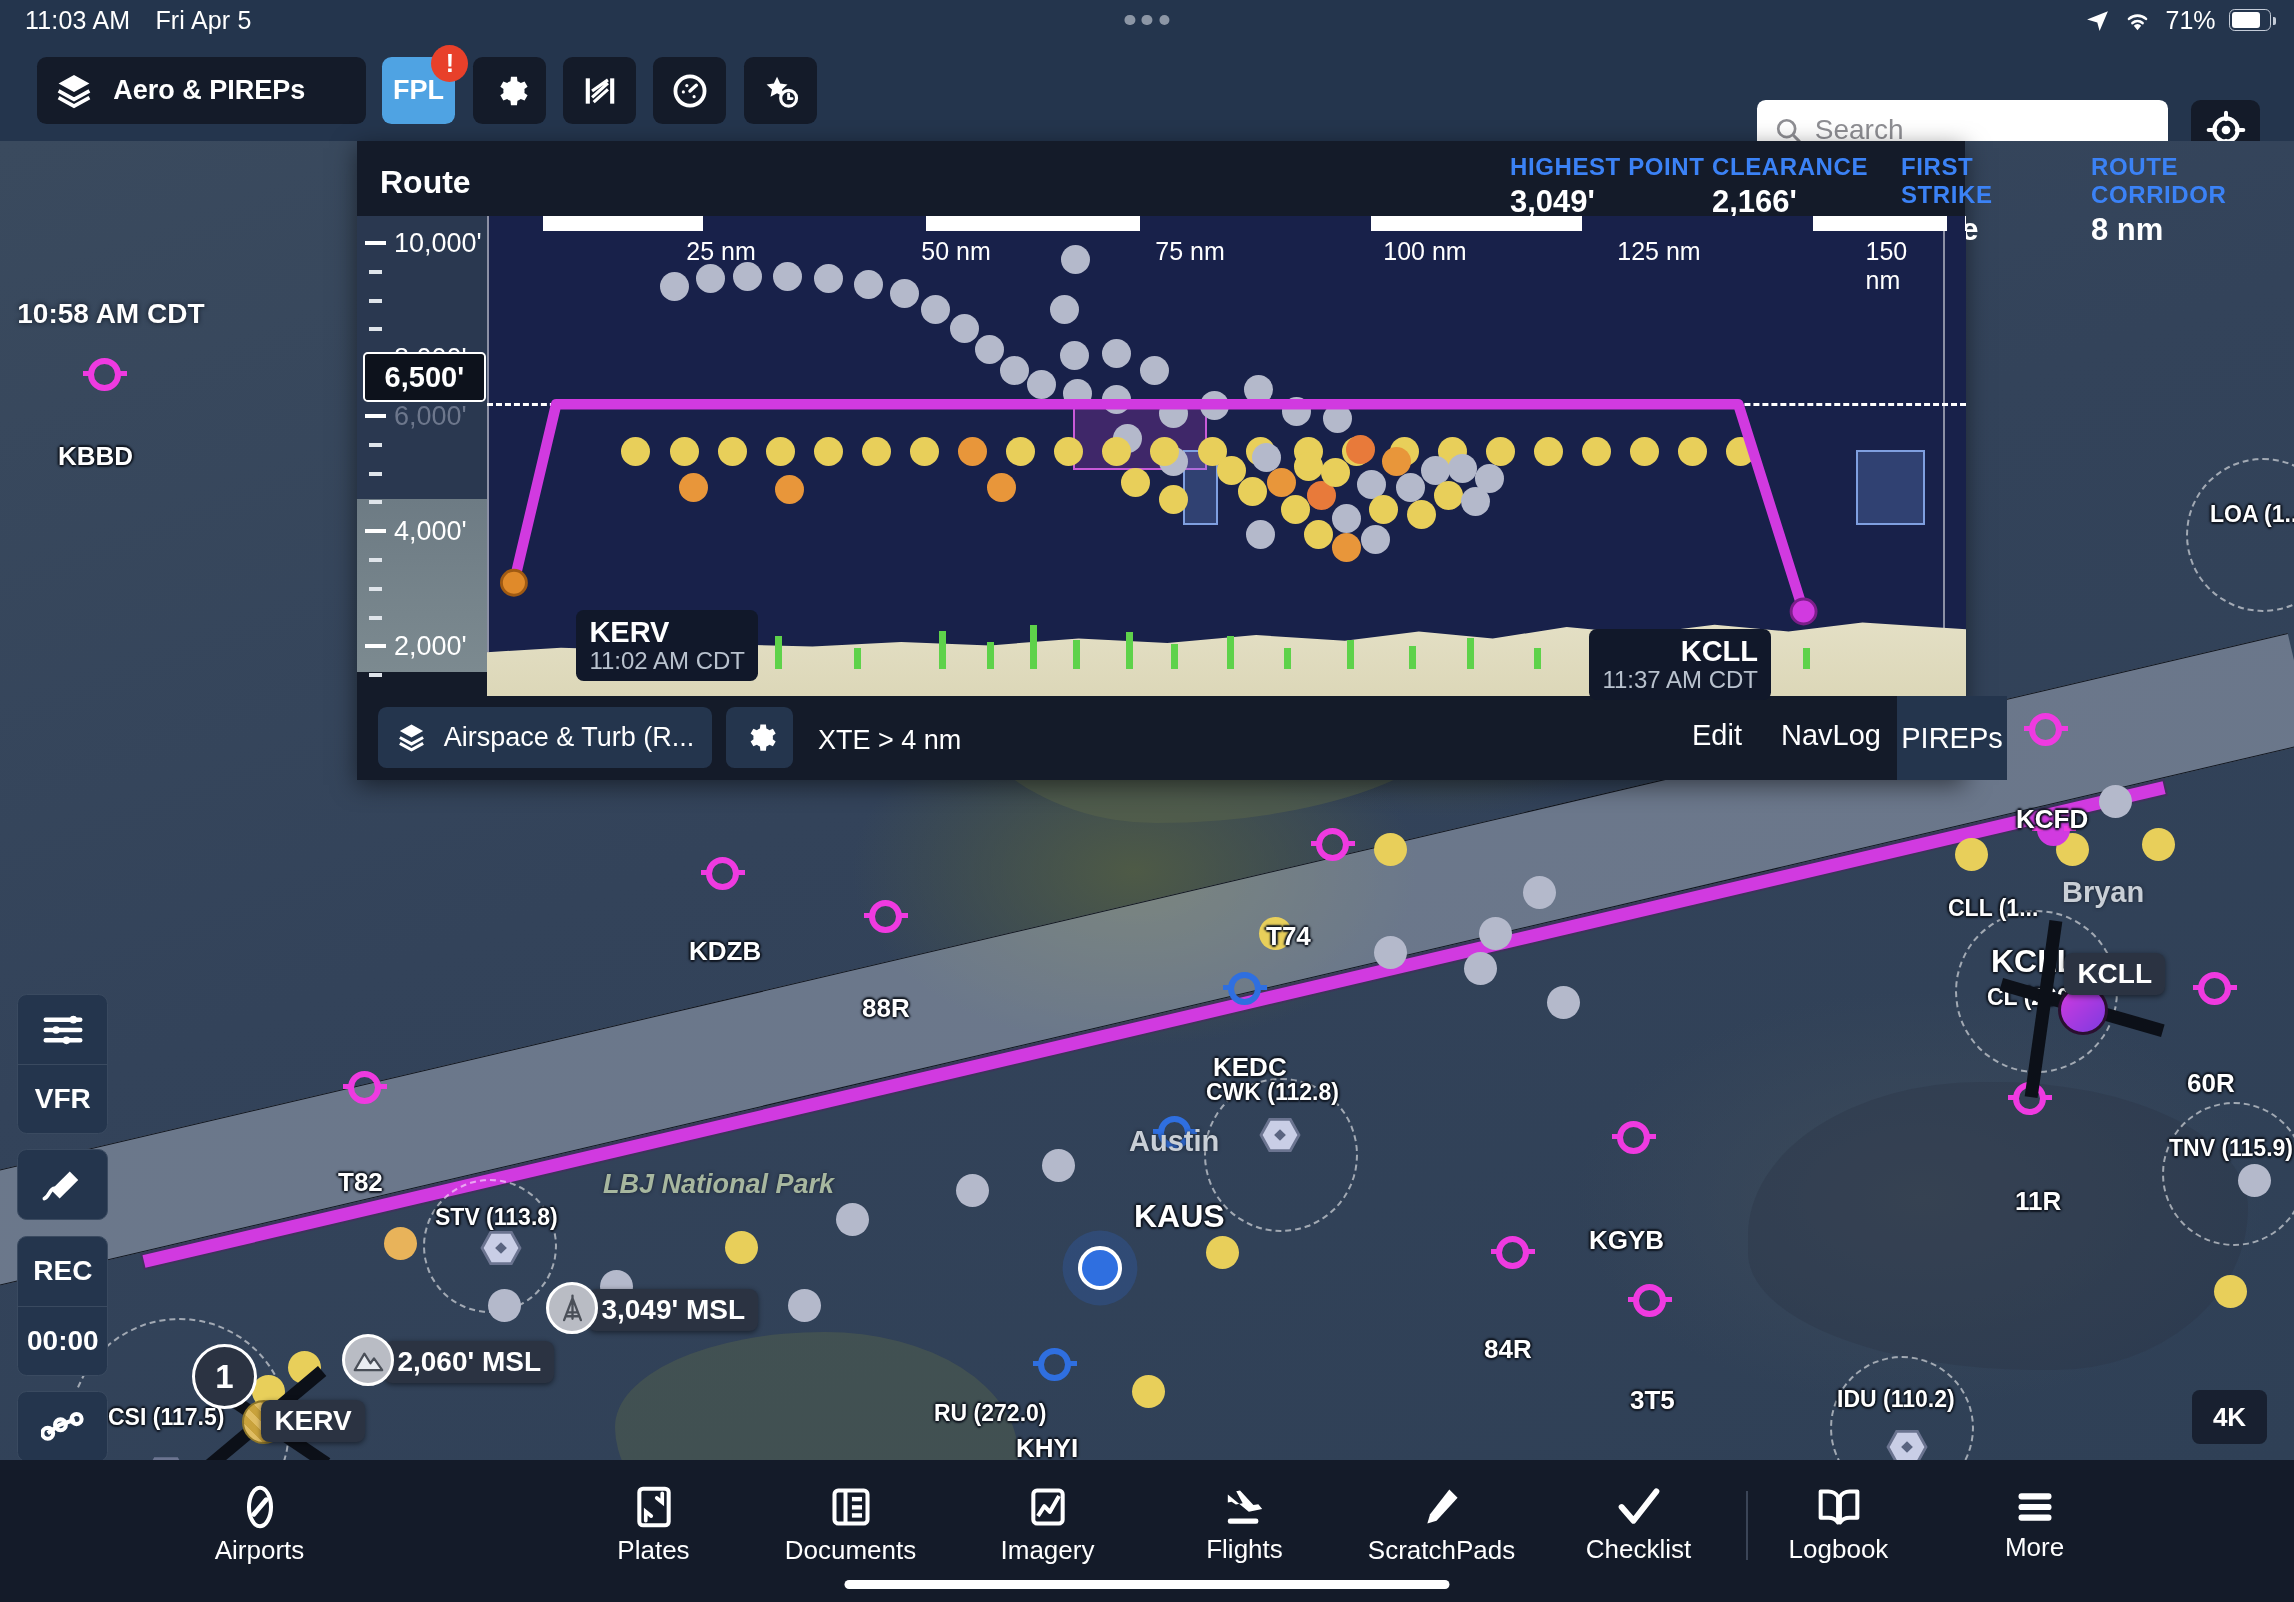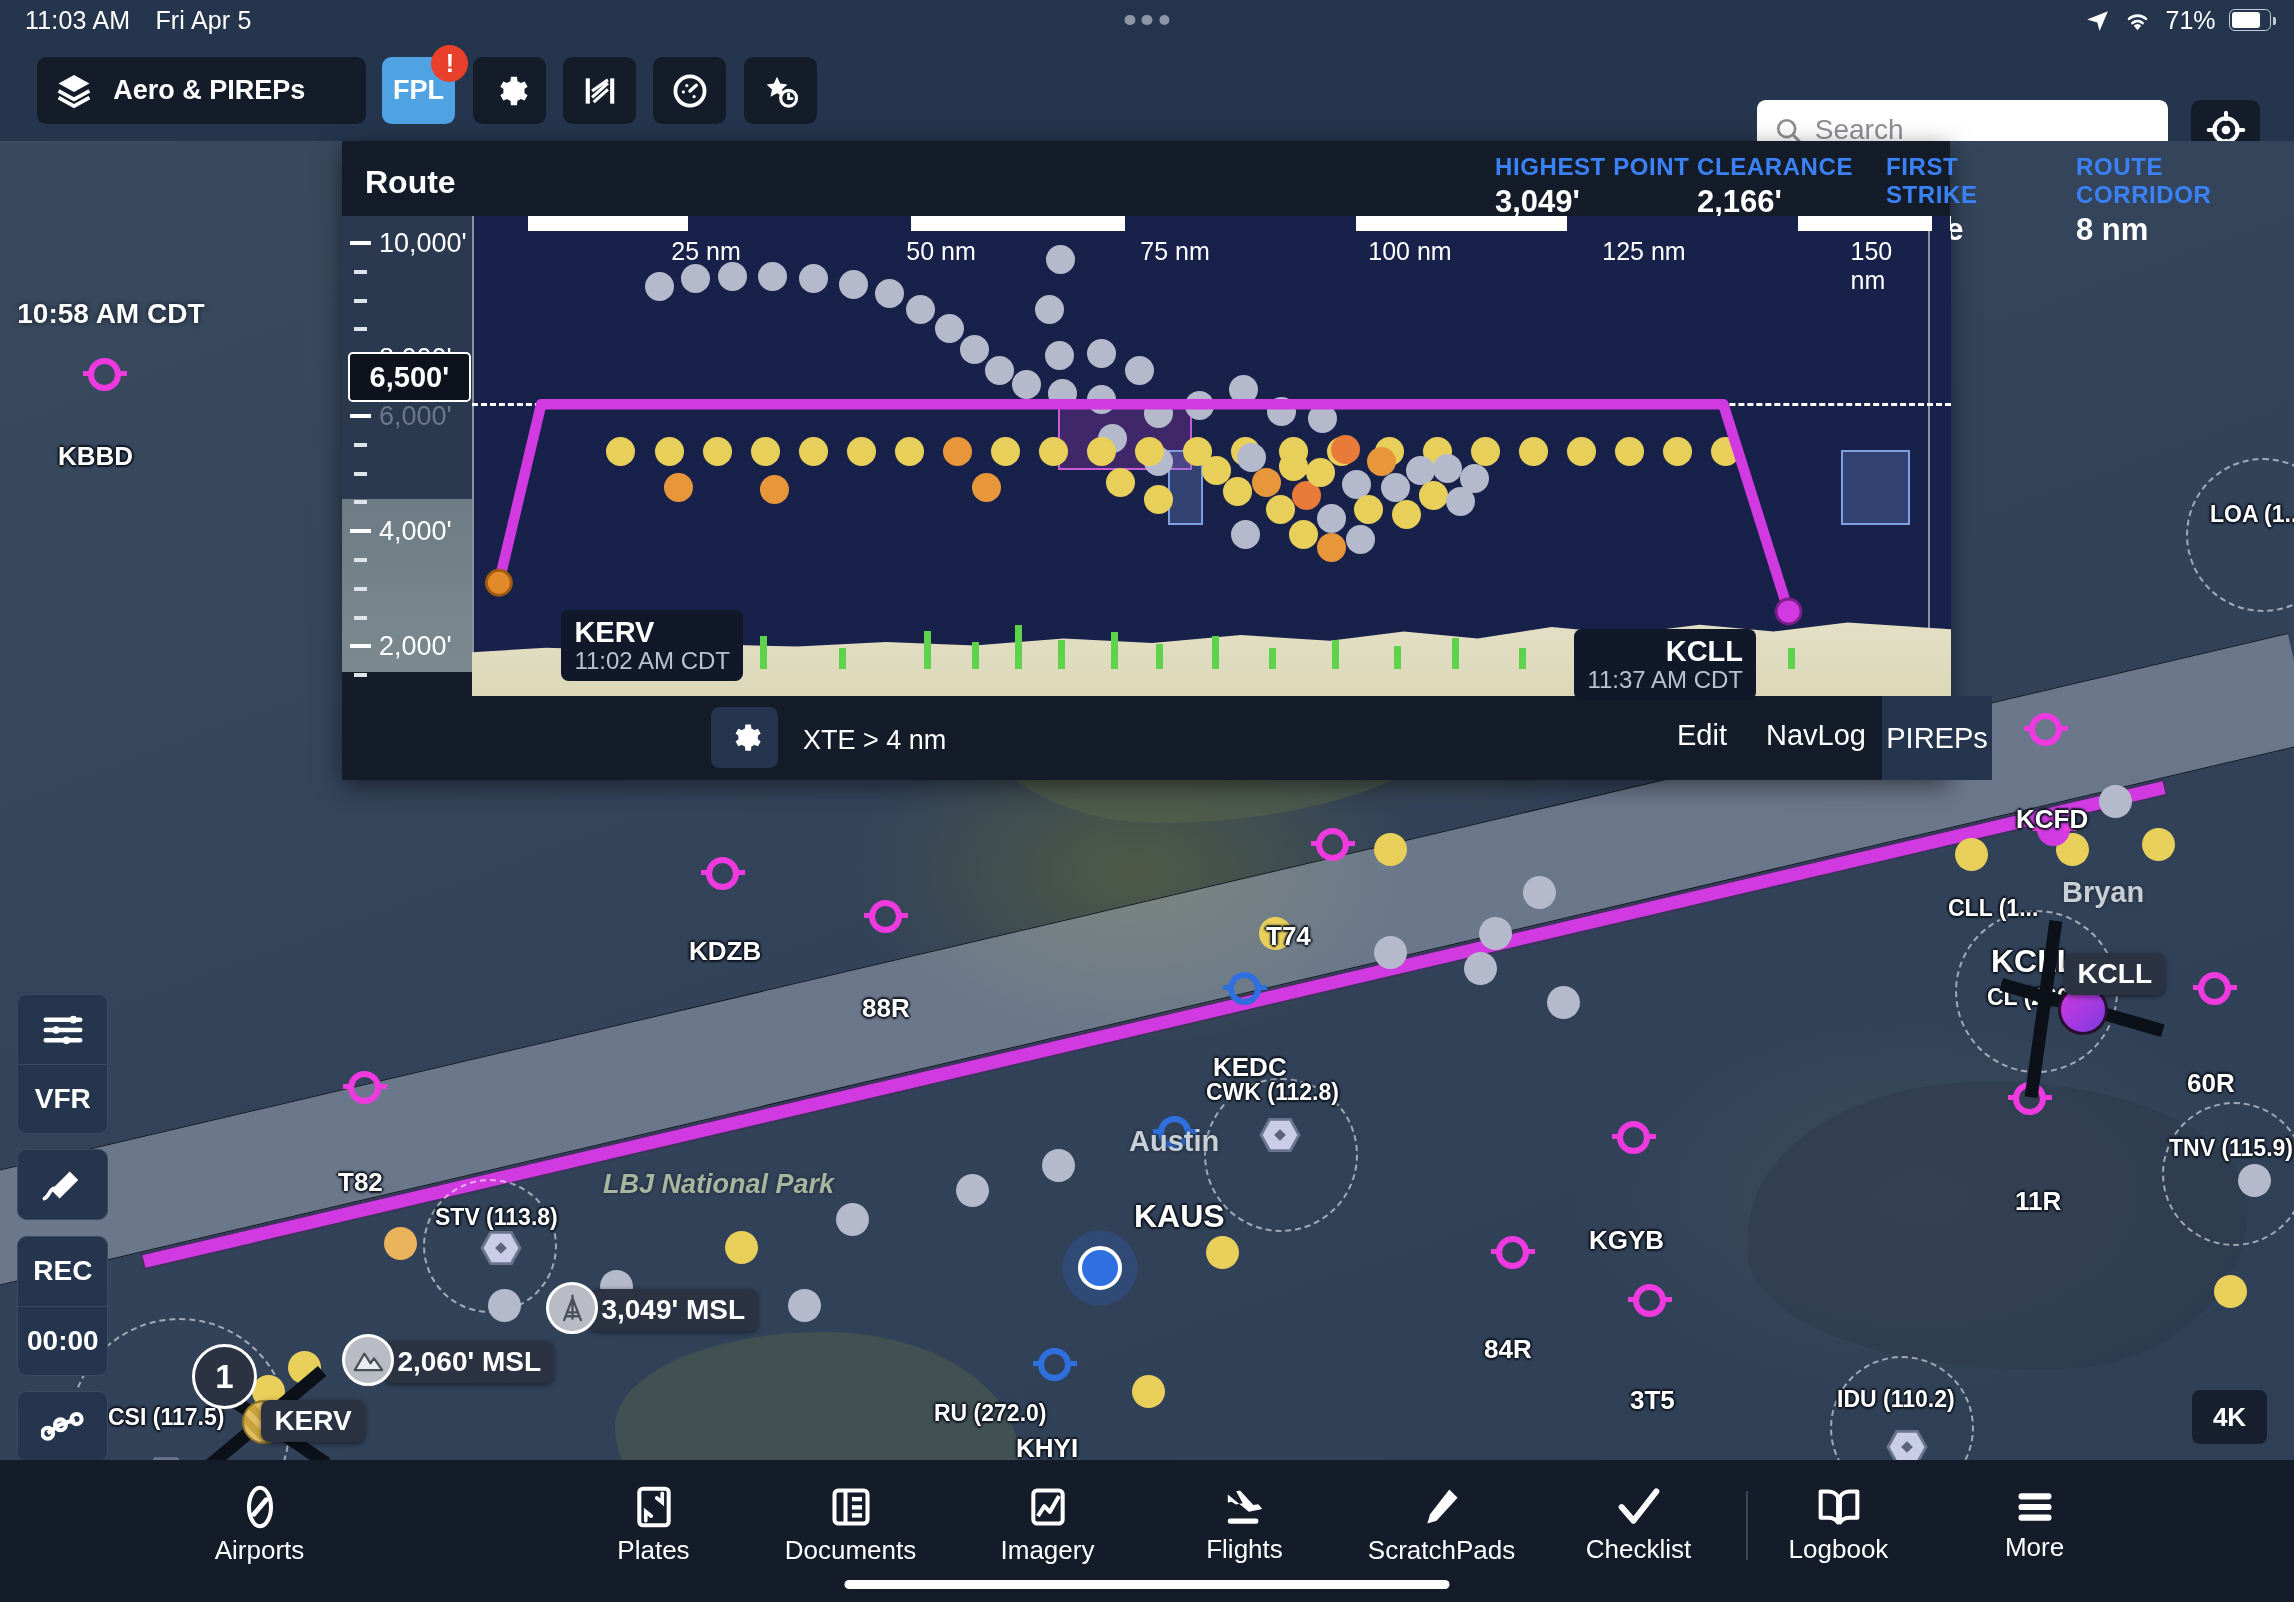--- a/index.html
+++ b/index.html
@@ -94,21 +94,21 @@
   .sb-cell { height:69px; display:flex; align-items:center; justify-content:center;
     color:#fff; font-size:28px; font-weight:700; }
   .sb-cell + .sb-cell { border-top:1px solid #3a4a60; }
   #res-badge { position:absolute; right:27px; top:1249px; width:75px; height:54px;
     background:rgba(20,27,41,.85); border-radius:7.7px; color:#fff; font-size:26px;
     font-weight:600; display:flex; align-items:center; justify-content:center; }
   #map-time { position:absolute; left:17.3px; top:157px; color:#fff; font-size:28px;
     font-weight:600; text-shadow:0 0 5.8px #0d1420; }
 
   
-  #profile { position:absolute; left:342px; top:141px; width:1608px; height:639px;
+  #profile { position:absolute; left:357px; top:141px; width:1608px; height:639px;
     background:#141b29; box-shadow:0 5.8px 23px rgba(0,0,0,.5); }
   #pf-header { position:relative; height:75px; }
   #pf-title { position:absolute; left:23px; top:23px; color:#fff; font-size:32px; font-weight:600; }
   .pf-stat { position:absolute; top:11.5px; text-align:left; }
   .pf-stat .k { color:#3b82f6; font-size:24px; font-weight:600; letter-spacing:0.6px; }
   .pf-stat .v { color:#fff; font-size:31px; font-weight:600; margin-top:3.8px; }
   #stat-high { left:1153px; }
   #stat-clr  { left:1355px; }
   #stat-fs   { left:1544px; }
   #stat-rc   { left:1734px; }
@@ -672,20 +672,30 @@
       <span class="c">KERV</span>
       <span class="t">11:02 AM CDT</span>
     </div>
     <div class="endlbl" style="left:1232px;top:413px;text-align:right;">
       <span class="c">KCLL</span>
       <span class="t">11:37 AM CDT</span>
     </div>
   </div>
 
   <div id="pf-toolbar">
+    <div class="pf-tb-btn" id="pf-airspace">
+      <span>
+        <svg width="33" height="31" viewBox="0 0 24 24">
+            <path d="M12 2 3 7l9 5 9-5z" fill="#fff"></path>
+            <path d="M3 12 12 17l9-5" stroke="#fff" stroke-width="2.4" fill="none"></path>
+            <path d="M3 16.5 12 21.5l9-5" stroke="#fff" stroke-width="2.4" fill="none"></path>
+          </svg>
+      </span>
+      <span>Airspace &amp; Turb (R...</span>
+    </div>
     <div class="pf-tb-btn" id="pf-gear">
       <span>
         <svg width="35" height="35" viewBox="0 0 24 24">
             <path fill="#fff" d="M12 8.2a3.8 3.8 0 1 0 0 7.6 3.8 3.8 0 0 0 0-7.6zm9.1 5a7.5 7.5 0 0 0 0-2.4l2-1.5-1.9-3.3-2.4 1a7.6 7.6 0 0 0-2.1-1.2L16.4 3h-3.8l-.3 2.8a7.6 7.6 0 0 0-2.1 1.2l-2.4-1-1.9 3.3 2 1.5a7.5 7.5 0 0 0 0 2.4l-2 1.5 1.9 3.3 2.4-1a7.6 7.6 0 0 0 2.1 1.2l.3 2.8h3.8l.3-2.8a7.6 7.6 0 0 0 2.1-1.2l2.4 1 1.9-3.3z"></path>
           </svg>
       </span>
     </div>
     <div id="pf-xte">XTE &gt; 4 nm</div>
     <div class="pf-link" id="pf-edit">Edit</div>
     <div class="pf-link" id="pf-navlog">NavLog</div>

